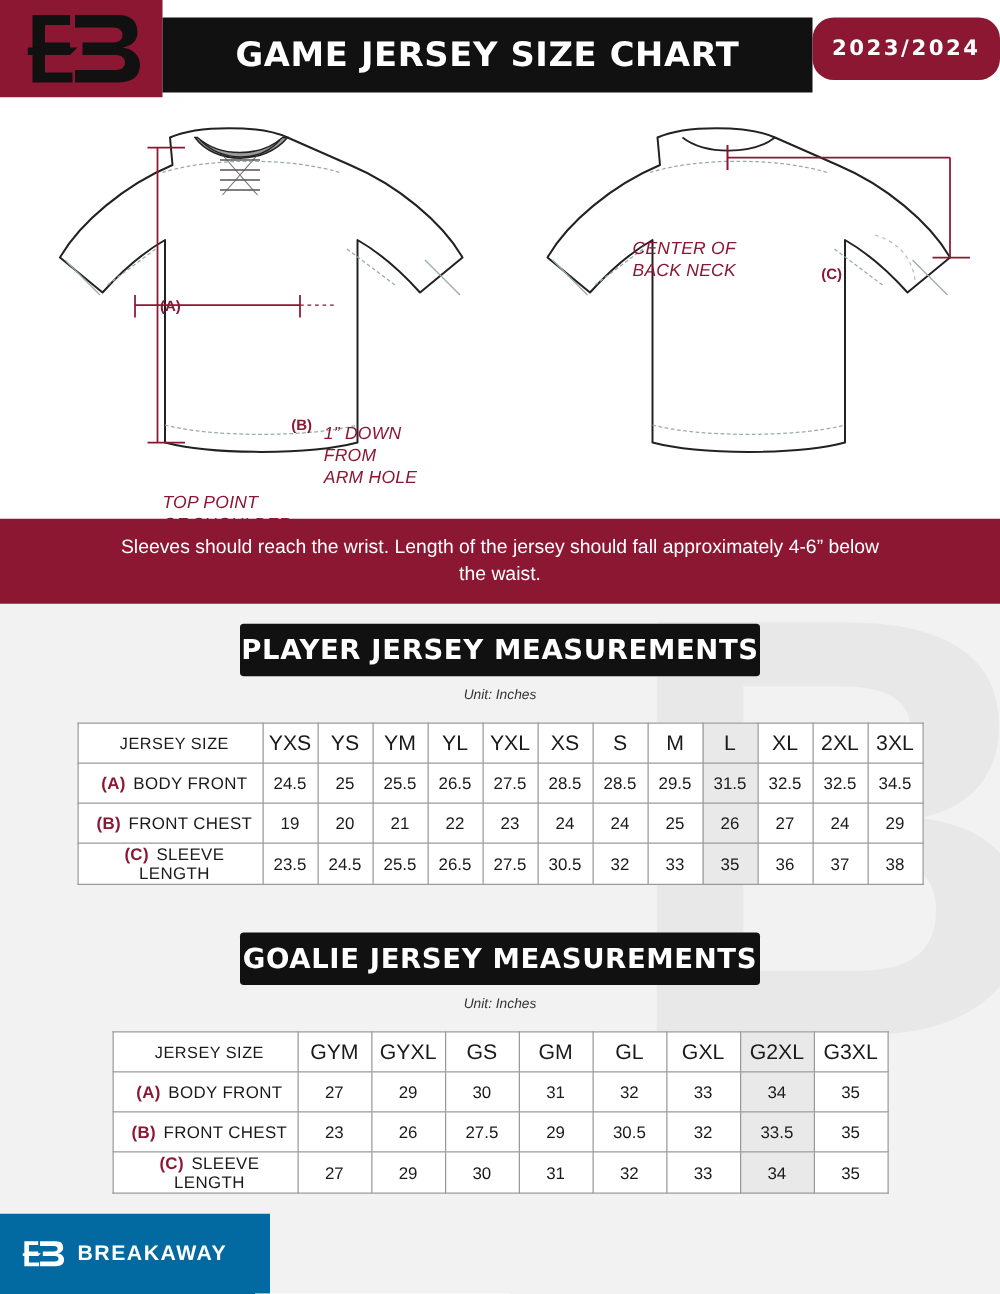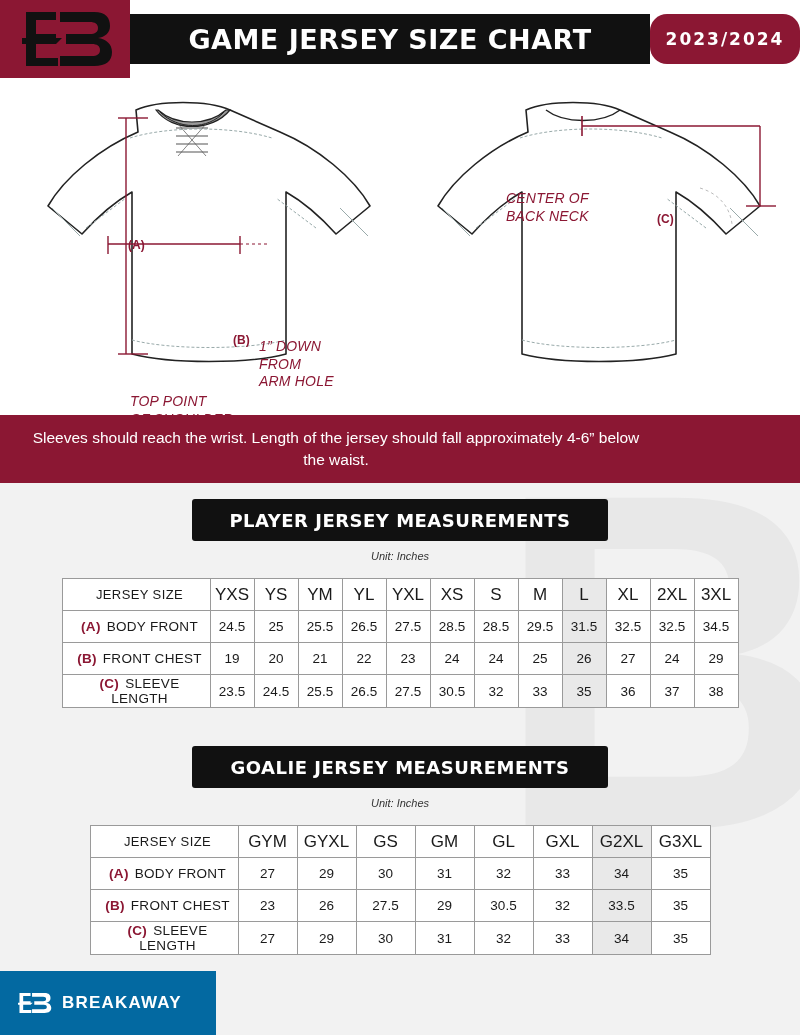--- a/index.html
+++ b/index.html
@@ -42,21 +42,21 @@
     width: 130px; height: 78px;
     background: #8b1733;
   }
   .hdr-logo {
     position: absolute; left: 22px; top: 8px;
     width: 92px; height: 62px;
     color: #111;
   }
   .hdr-title-bar {
     position: absolute; left: 130px; top: 14px;
-    width: 520px; height: 50px;
+    width: 520px; height: 60px;
     background: #111111;
     display: flex; align-items: center; justify-content: center;
   }
   .hdr-title {
     color: #ffffff;
     font-size: 27px;
     font-weight: bold;
     letter-spacing: 0.5px;
     font-family: "DejaVu Sans", sans-serif;
   }
@@ -80,23 +80,22 @@
     height: 337px;
     background: #ffffff;
     z-index: 2;
   }
 
   
   .notebar {
     position: relative;
     height: 68px;
     background: #8b1733;
-    display: flex; align-items: center; justify-content: flex-start;
+    display: flex; align-items: center; justify-content: center;
     z-index: 2;
-    padding-left: 26px;
   }
   .notebar p {
     margin: 0;
     color: #ffffff;
     font-size: 15.5px;
     line-height: 1.45;
     text-align: center;
     max-width: 620px;
   }
 
@@ -108,21 +107,21 @@
   }
   .section-banner {
     margin: 0 auto;
     width: 416px; height: 42px;
     background: #111111;
     border-radius: 3px;
     display: flex; align-items: center; justify-content: center;
   }
   .section-banner span {
     color: #ffffff;
-    font-size: 18px;
+    font-size: 22px;
     font-weight: bold;
     letter-spacing: 0.5px;
     font-family: "DejaVu Sans", sans-serif;
   }
   .unit {
     text-align: center;
     font-style: italic;
     font-size: 11px;
     color: #333;
     margin: 9px 0 7px 0;

